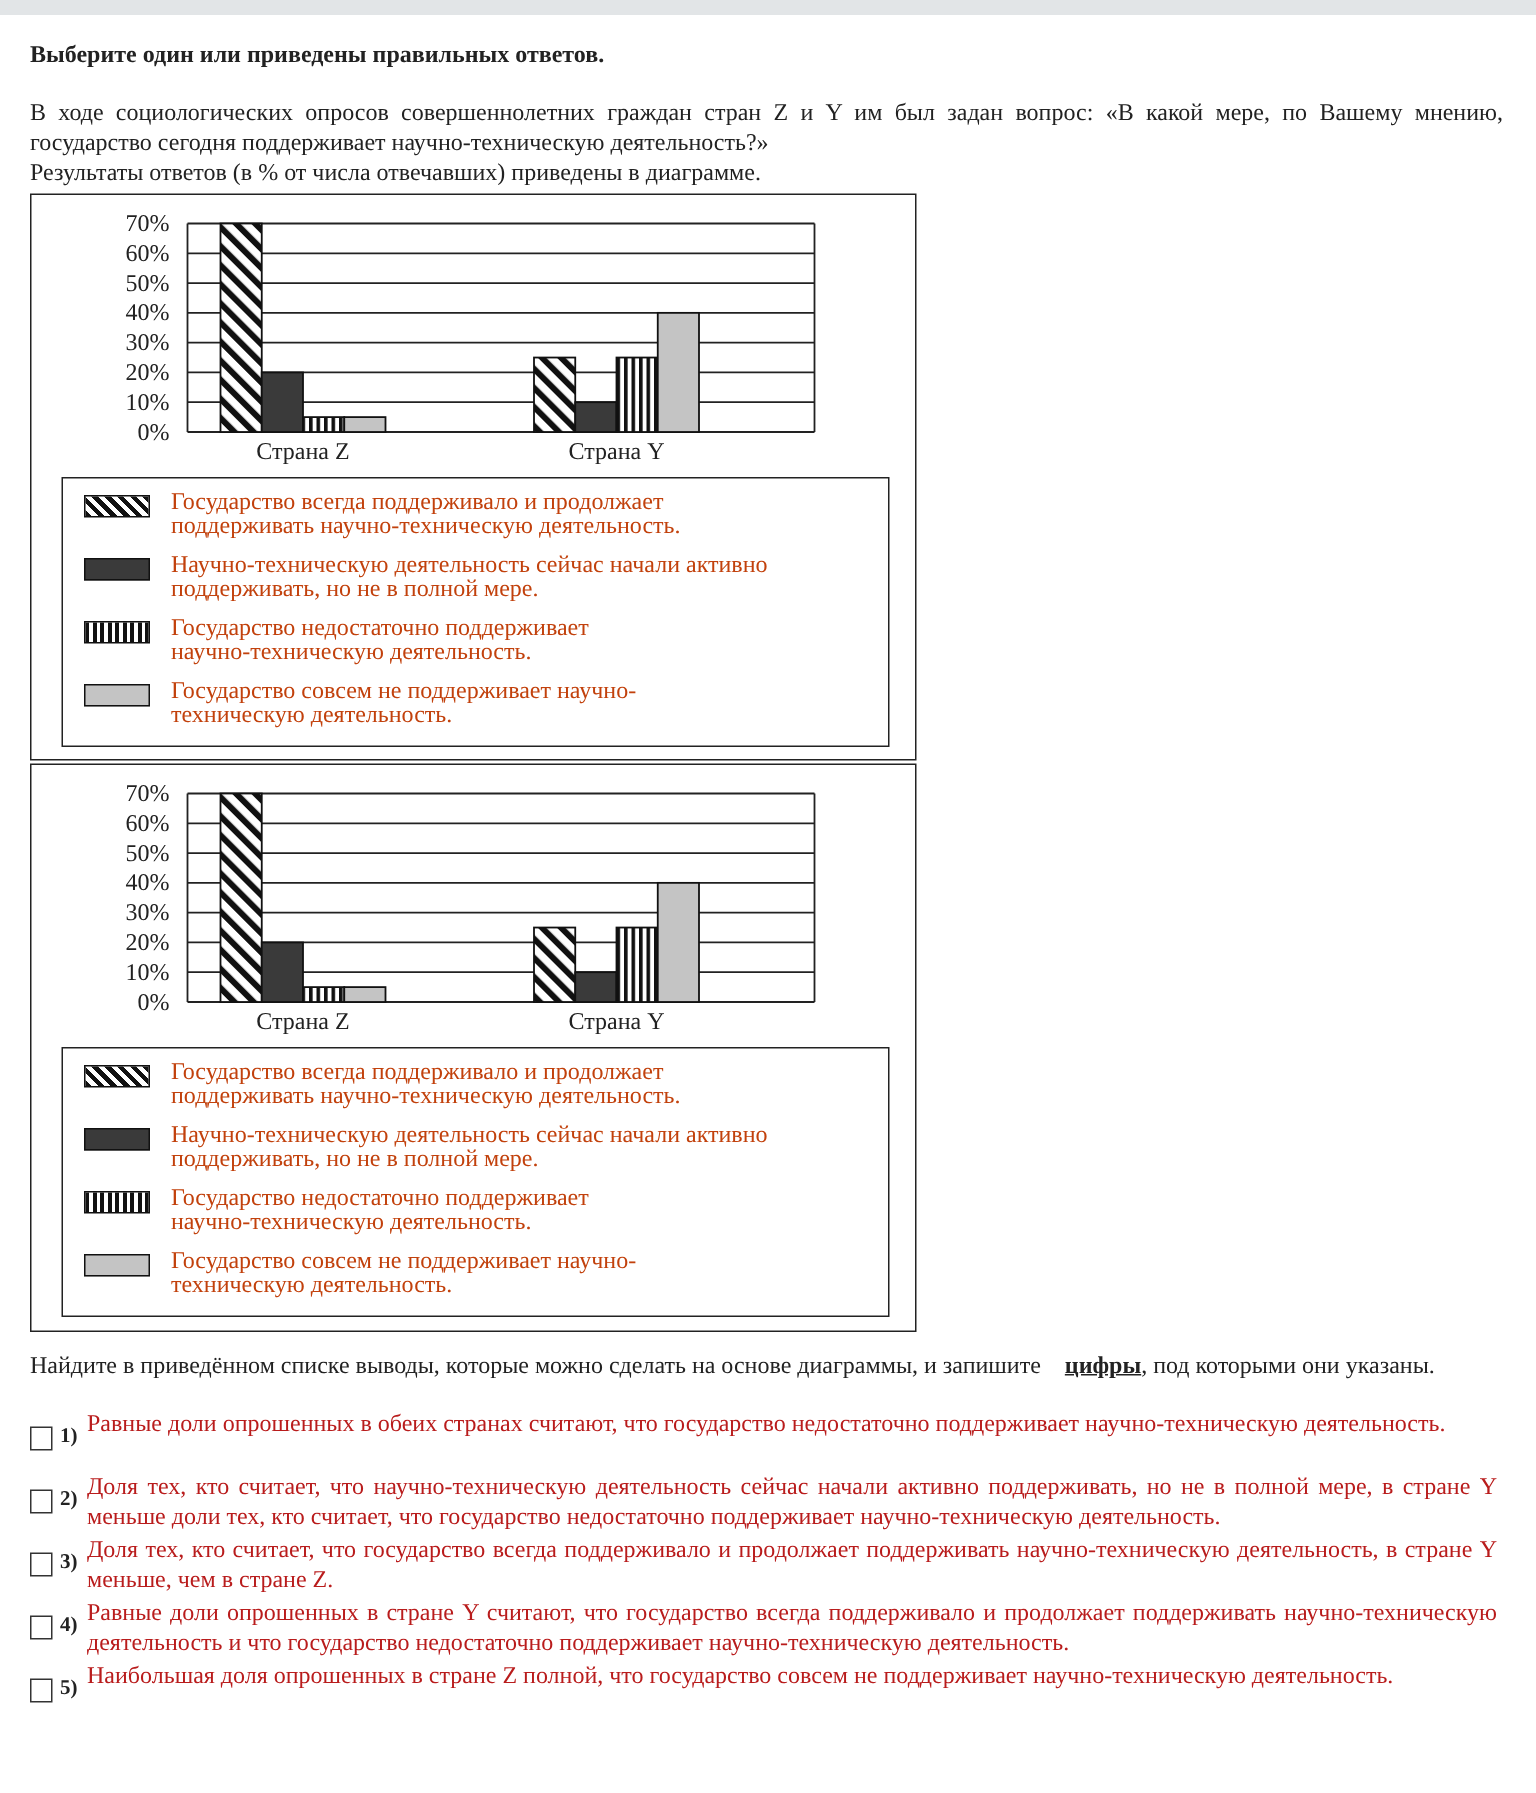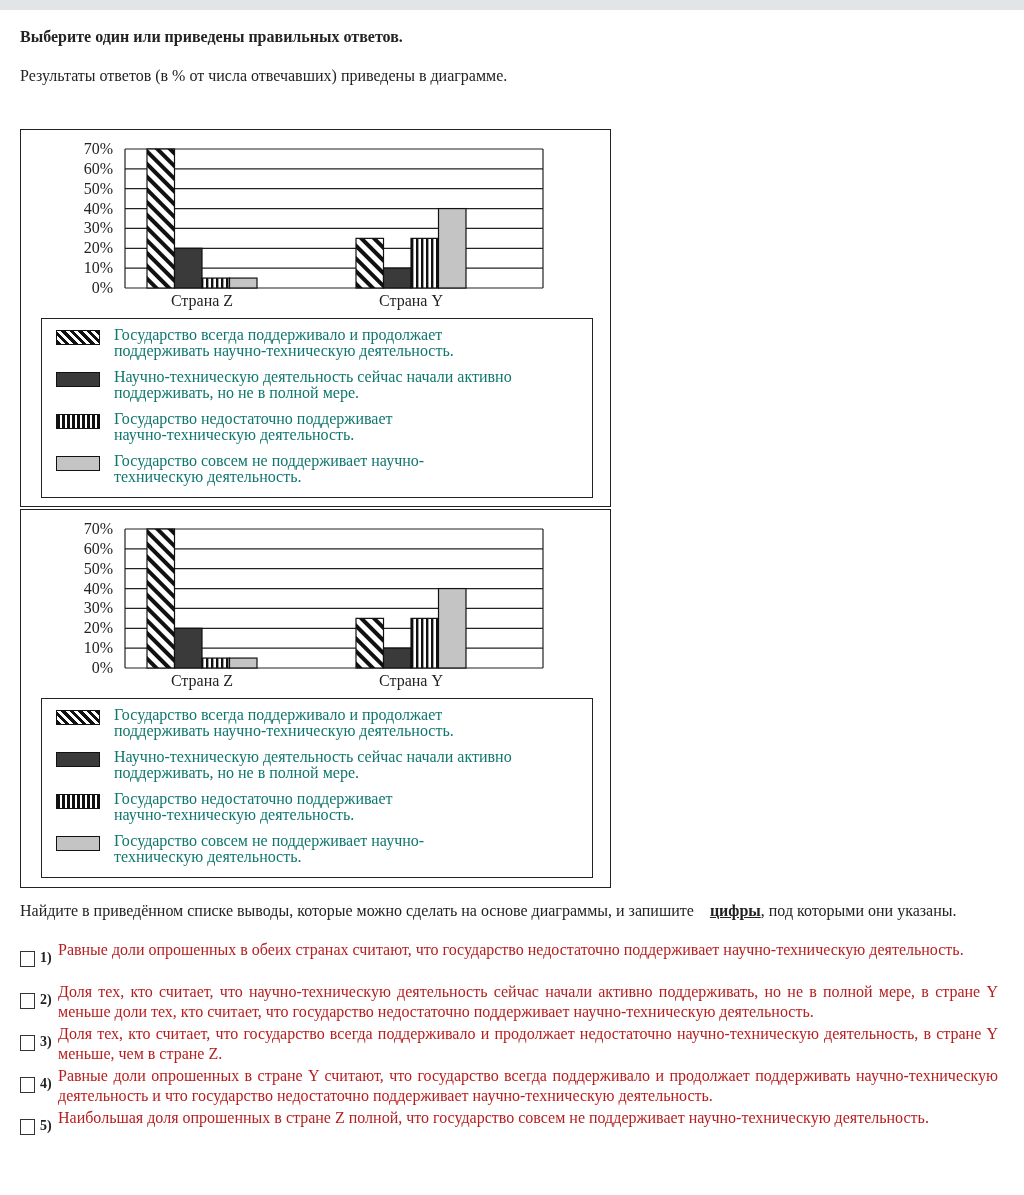--- a/index.html
+++ b/index.html
@@ -6,36 +6,37 @@
   body { width: 1024px; height: 1195px; position: relative; overflow: hidden;
          font-family: "Liberation Serif", serif; color: #222; }
   .topbar { position: absolute; left: 0; top: 0; width: 1024px; height: 10px; background: #e2e5e7; }
   .instr { position: absolute; left: 20px; top: 28px; font-weight: bold; font-size: 16px; color: #222; }
   .intro { position: absolute; left: 20px; top: 66px; width: 982px; font-size: 16px; line-height: 20px; text-align: justify; color: #222; }
   .chartbox { position: absolute; left: 20px; width: 589px; border: 1px solid #222; background: #fff; }
   .chartbox svg { display: block; }
   .legend { position: absolute; left: 20px; width: 550px; border: 1.5px solid #222; }
   .legend-item { position: absolute; left: 14px; display: flex; align-items: flex-start; }
   .legend-swatch { width: 44px; height: 15px; border: 1.5px solid #111; box-sizing: border-box; margin-top: 3px; }
-  .legend-text { margin-left: 14px; font-size: 16px; line-height: 16px; color: #0f766e; width: 470px; }
+  .legend-text { margin-left: 14px; font-size: 16px; line-height: 16px; color: #c2410c; width: 470px; }
   .tail { position: absolute; left: 20px; top: 888px; width: 982px; font-size: 16px; line-height: 22px; text-align: justify; color: #222; margin-top: 12px; }
   .tail u { font-weight: bold; }
   .opt { position: absolute; left: 20px; width: 982px; display: flex; align-items: flex-start; }
   .opt-check { width: 15px; height: 16px; border: 1px solid #333; box-sizing: border-box; margin-top: 11px; cursor: pointer; background: #fff; }
   .opt-num { font-weight: bold; font-size: 14px; margin-left: 5px; margin-top: 10px; width: 18px; }
   .opt-text { font-size: 16px; line-height: 20px; text-align: justify; width: 940px; color: #b91c1c; }
 </style>
 </head>
 <body>
 
 <div class="topbar"></div>
 
 <div class="instr">Выберите один или приведены правильных ответов.</div>
 
 <div class="intro">
+  <div>В ходе социологических опросов совершеннолетних граждан стран Z и Y им был задан вопрос: «В какой мере, по Вашему мнению, государство сегодня поддерживает научно-техническую деятельность?»</div>
   <div>Результаты ответов (в % от числа отвечавших) приведены в диаграмме.</div>
 </div>
 
 <div class="chartbox" id="chart0" style="top:129px;height:376px;">
   <svg class="plot" width="589" height="180">
       <defs>
         <pattern id="diag0" width="9" height="9" patternUnits="userSpaceOnUse" patternTransform="rotate(-45)">
           <rect x="0" y="0" width="9" height="9" fill="#fff"></rect>
           <rect x="0" y="0" width="4" height="9" fill="#111"></rect>
         </pattern>
@@ -190,21 +191,21 @@
       <div class="opt-text">Равные доли опрошенных в обеих странах считают, что государство недостаточно поддерживает научно-техническую деятельность.</div>
     </div>
     <div class="opt" style="top: 982px;">
       <div class="opt-check"></div>
       <div class="opt-num">2)</div>
       <div class="opt-text">Доля тех, кто считает, что научно-техническую деятельность сейчас начали активно поддерживать, но не в полной мере, в стране Y меньше доли тех, кто считает, что государство недостаточно поддерживает научно-техническую деятельность.</div>
     </div>
     <div class="opt" style="top: 1024px;">
       <div class="opt-check"></div>
       <div class="opt-num">3)</div>
-      <div class="opt-text">Доля тех, кто считает, что государство всегда поддерживало и продолжает недостаточно научно-техническую деятельность, в стране Y меньше, чем в стране Z.</div>
+      <div class="opt-text">Доля тех, кто считает, что государство всегда поддерживало и продолжает поддерживать научно-техническую деятельность, в стране Y меньше, чем в стране Z.</div>
     </div>
     <div class="opt" style="top: 1066px;">
       <div class="opt-check"></div>
       <div class="opt-num">4)</div>
       <div class="opt-text">Равные доли опрошенных в стране Y считают, что государство всегда поддерживало и продолжает поддерживать научно-техническую деятельность и что государство недостаточно поддерживает научно-техническую деятельность.</div>
     </div>
     <div class="opt" style="top: 1108px;">
       <div class="opt-check"></div>
       <div class="opt-num">5)</div>
       <div class="opt-text">Наибольшая доля опрошенных в стране Z полной, что государство совсем не поддерживает научно-техническую деятельность.</div>

